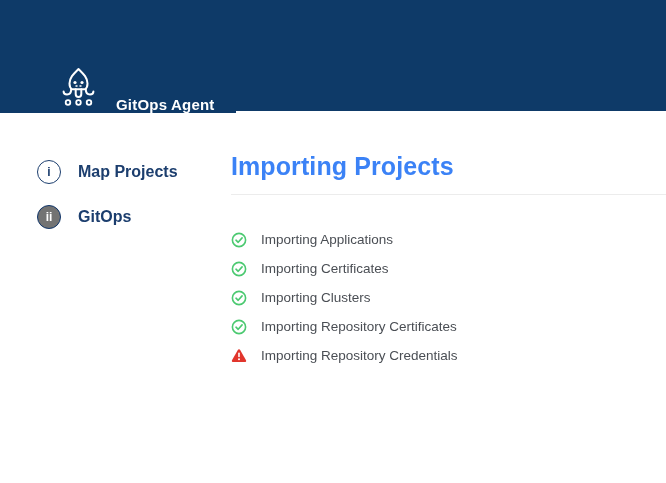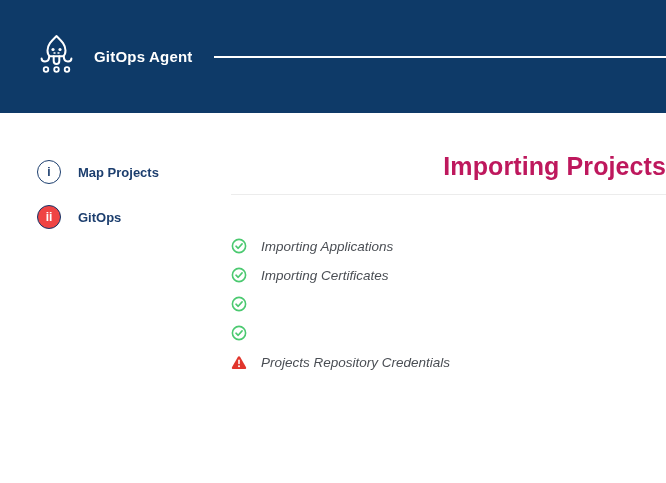--- a/index.html
+++ b/index.html
@@ -12,22 +12,22 @@
     height: 483px;
     background: #ffffff;
     overflow: hidden;
   }
 
   
   .header {
     height: 113px;
     background: #0e3a68;
     display: flex;
-    align-items: center;
-    padding-left: 38px;
+    align-items: flex-end;
+    padding-left: 60px;
   }
   .logo {
     width: 37px;
     height: 46px;
     flex: 0 0 auto;
     display: flex;
     align-items: center;
     justify-content: center;
   }
   .header-title {
@@ -79,59 +79,57 @@
     font-style: normal;
     flex: 0 0 auto;
   }
   .step[data-state="upcoming"] .step-circle {
     border: 1.5px solid #1c3e6e;
     color: #1c3e6e;
     background: #ffffff;
   }
   .step[data-state="active"] .step-circle {
     border: 1.5px solid #11366b;
-    background: #ef4444;
+    background: #737373;
     color: #ffffff;
   }
   .step-label {
     color: #1c3e6e;
-    font-size: 13px;
+    font-size: 16px;
     font-weight: 700;
     white-space: nowrap;
   }
 
   
   .main {
     flex: 1 1 auto;
     padding-top: 37px;
     min-width: 0;
   }
   .page-title {
-    color: #be185d;
+    color: #3b82f6;
     font-size: 25px;
     line-height: 32px;
     font-weight: 700;
     letter-spacing: 0.1px;
-    text-align: right;
   }
   .title-divider {
     height: 1px;
     background: #ececec;
     margin-top: 12px;
   }
   .import-list {
     margin-top: 30px;
     display: flex;
     flex-direction: column;
   }
   .import-row {
     height: 29px;
     display: flex;
-    align-items: flex-end;
-    font-style: italic;
+    align-items: center;
   }
   .status-icon {
     width: 16px;
     height: 16px;
     display: none;
     align-items: center;
     justify-content: center;
     margin-right: 14px;
     flex: 0 0 auto;
   }
@@ -216,41 +214,43 @@
         </div>
 
         <div class="import-row" data-status="success">
           <span class="status-icon success-icon">
             <svg width="16" height="16" viewBox="0 0 16 16">
                 <circle cx="8" cy="8" r="6.6" fill="none" stroke="#4bc970" stroke-width="1.6"></circle>
                 <path d="M5 8.2 L7.2 10.3 L11.1 5.9" fill="none" stroke="#4bc970" stroke-width="1.6" stroke-linecap="round" stroke-linejoin="round"></path>
               </svg>
           </span>
 
-        </div>
-
-
-        <div class="import-row" data-status="success">
-          <span class="status-icon success-icon">
-            <svg width="16" height="16" viewBox="0 0 16 16">
-                <circle cx="8" cy="8" r="6.6" fill="none" stroke="#4bc970" stroke-width="1.6"></circle>
-                <path d="M5 8.2 L7.2 10.3 L11.1 5.9" fill="none" stroke="#4bc970" stroke-width="1.6" stroke-linecap="round" stroke-linejoin="round"></path>
-              </svg>
-          </span>
-
+          <span class="row-label">Importing Clusters</span>
+        </div>
+
+
+        <div class="import-row" data-status="success">
+          <span class="status-icon success-icon">
+            <svg width="16" height="16" viewBox="0 0 16 16">
+                <circle cx="8" cy="8" r="6.6" fill="none" stroke="#4bc970" stroke-width="1.6"></circle>
+                <path d="M5 8.2 L7.2 10.3 L11.1 5.9" fill="none" stroke="#4bc970" stroke-width="1.6" stroke-linecap="round" stroke-linejoin="round"></path>
+              </svg>
+          </span>
+
+          <span class="row-label">Importing Repository Certificates</span>
         </div>
 
         <div class="import-row" data-status="error">
 
           <span class="status-icon error-icon">
             <svg width="16" height="15" viewBox="0 0 16 15">
                 <path d="M8 1.2 C8.5 1.2 8.9 1.5 9.2 2 L15 12.2 C15.5 13.1 14.9 14 13.9 14 L2.1 14 C1.1 14 0.5 13.1 1 12.2 L6.8 2 C7.1 1.5 7.5 1.2 8 1.2 Z" fill="#e1352c"></path>
                 <rect x="7.2" y="4.6" width="1.6" height="4.6" rx="0.8" fill="#ffffff"></rect>
                 <circle cx="8" cy="11.2" r="1" fill="#ffffff"></circle>
               </svg>
           </span>
-          <span class="row-label">Projects Repository Credentials</span>
+          <span class="row-label">Importing Repository Credentials</span>
         </div>
 
       </div>
     </div>
   </div>
 </div>
 
 </body></html>

